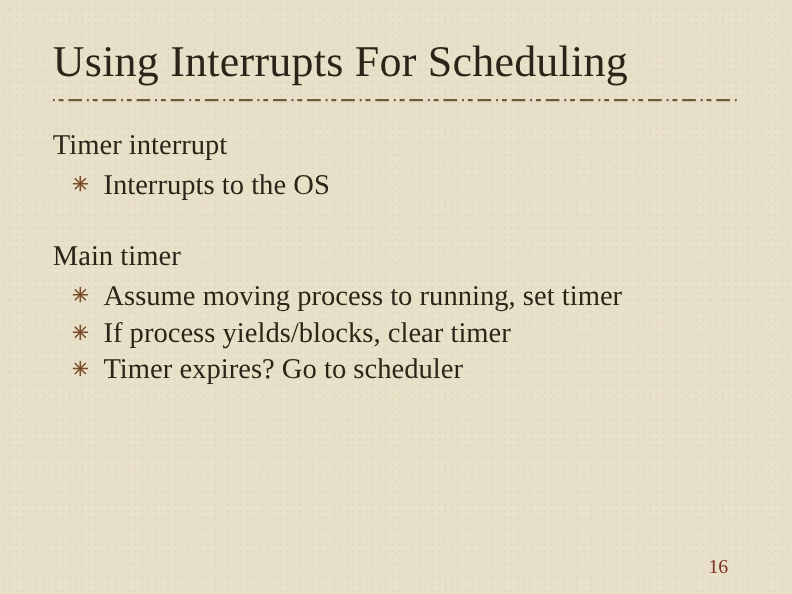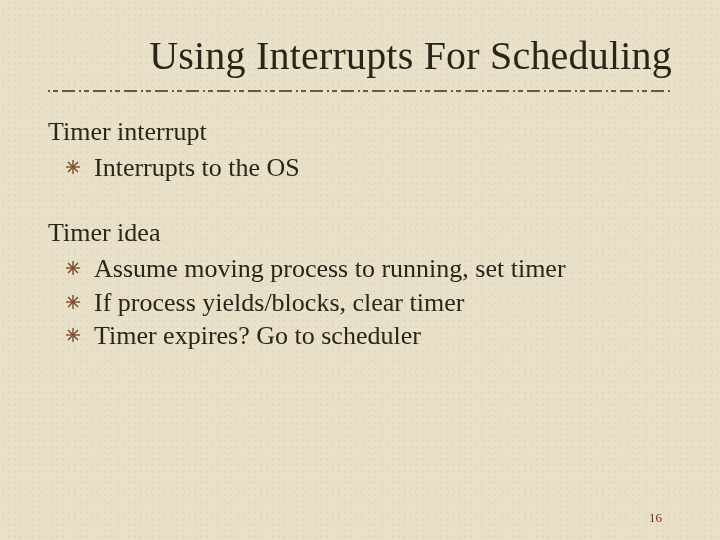--- a/index.html
+++ b/index.html
@@ -24,21 +24,20 @@
     padding: 32px 48px 0 48px;
     box-sizing: border-box;
     width: 100%;
     height: 100%;
   }
   .title {
     font-size: 40px;
     font-weight: 400;
     margin: 0 0 8px 0;
     letter-spacing: 0.2px;
-    text-align: right;
   }
   .rule {
     width: 100%;
     height: 8px;
     margin-bottom: 22px;
     background-image: repeating-linear-gradient(
       to right,
       #6a5a3a 0px, #6a5a3a 2px, transparent 2px, transparent 5px,
       #6a5a3a 5px, #6a5a3a 10px, transparent 10px, transparent 14px,
       #6a5a3a 14px, #6a5a3a 27px, transparent 27px, transparent 31px
@@ -67,21 +66,21 @@
     left: 18px;
     top: 9px;
     width: 14px;
     height: 14px;
   }
   .bullet-icon svg { display:block; }
   .page-number {
     position: absolute;
     right: 58px;
     bottom: 14px;
-    font-size: 13px;
+    font-size: 18px;
     color: #7a2d1e;
   }
 </style>
 </head>
 <body>
 
 <div class="slide">
   <h1 class="title">Using Interrupts For Scheduling</h1>
   <div class="rule"></div>
 
@@ -95,21 +94,21 @@
               <line x1="0" y1="7" x2="14" y2="7"></line>
               <line x1="2" y1="2" x2="12" y2="12"></line>
               <line x1="12" y1="2" x2="2" y2="12"></line>
             </g>
           </svg>
       </span>
       <span>Interrupts to the OS</span>
     </li>
   </ul>
 
-  <p class="section-head">Timer idea</p>
+  <p class="section-head">Main timer</p>
   <ul class="bullets">
     <li>
       <span class="bullet-icon">
         <svg width="14" height="14" viewBox="0 0 14 14">
             <g stroke="#7a4a2a" stroke-width="1.4" fill="none">
               <line x1="7" y1="0" x2="7" y2="14"></line>
               <line x1="0" y1="7" x2="14" y2="7"></line>
               <line x1="2" y1="2" x2="12" y2="12"></line>
               <line x1="12" y1="2" x2="2" y2="12"></line>
             </g>

